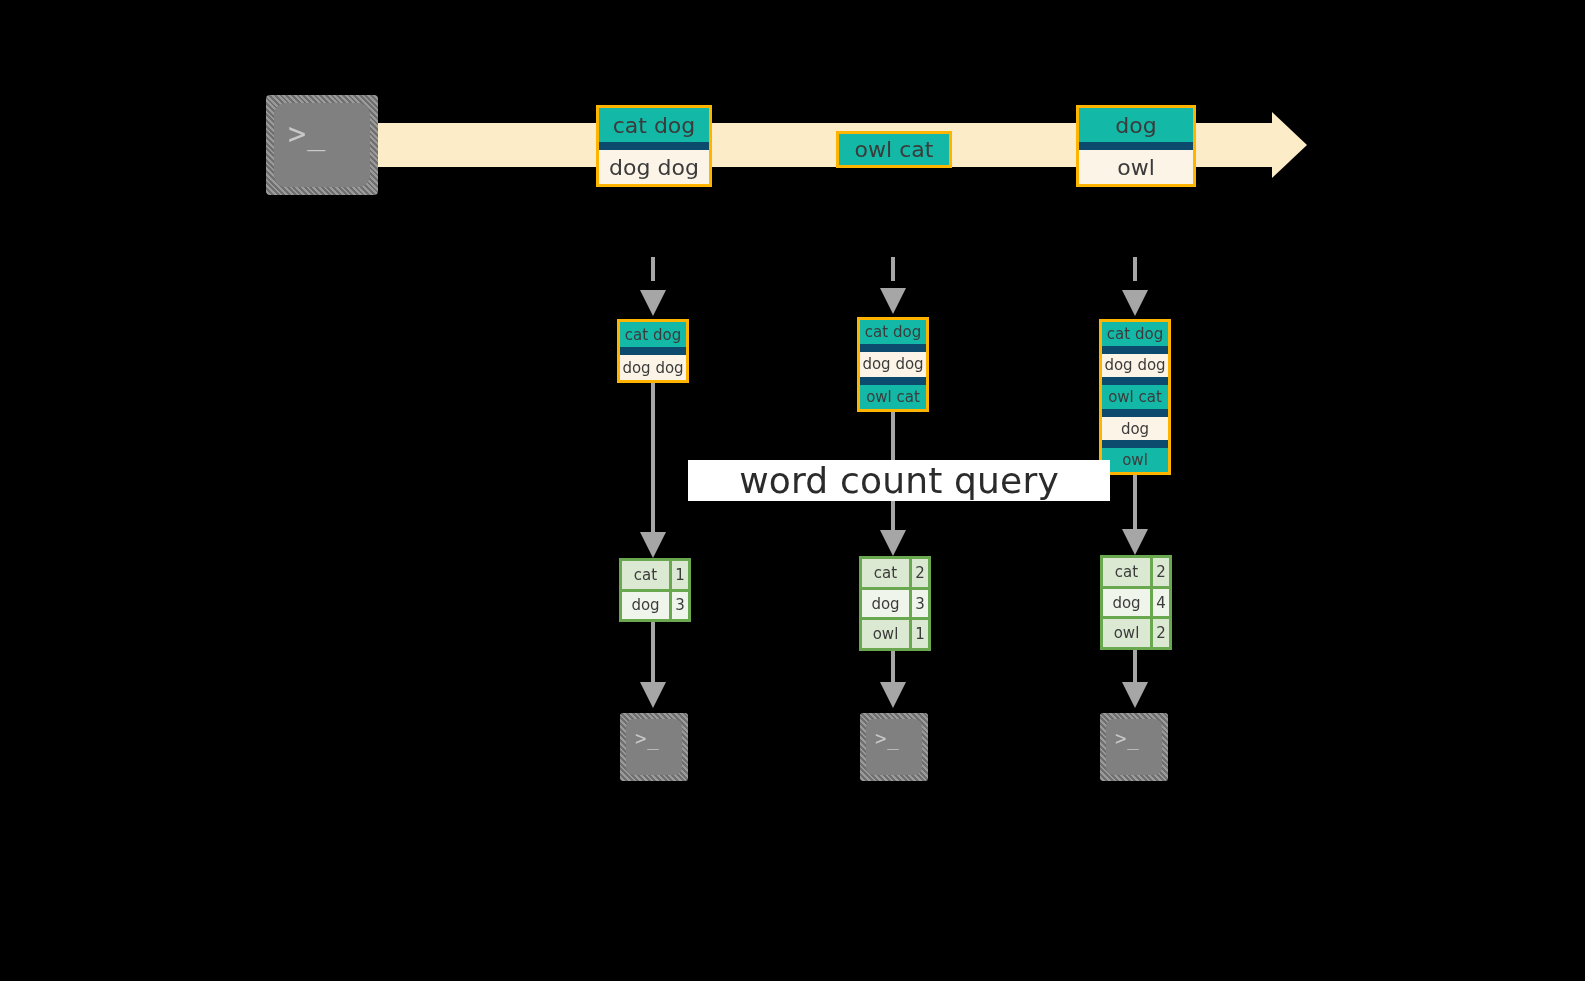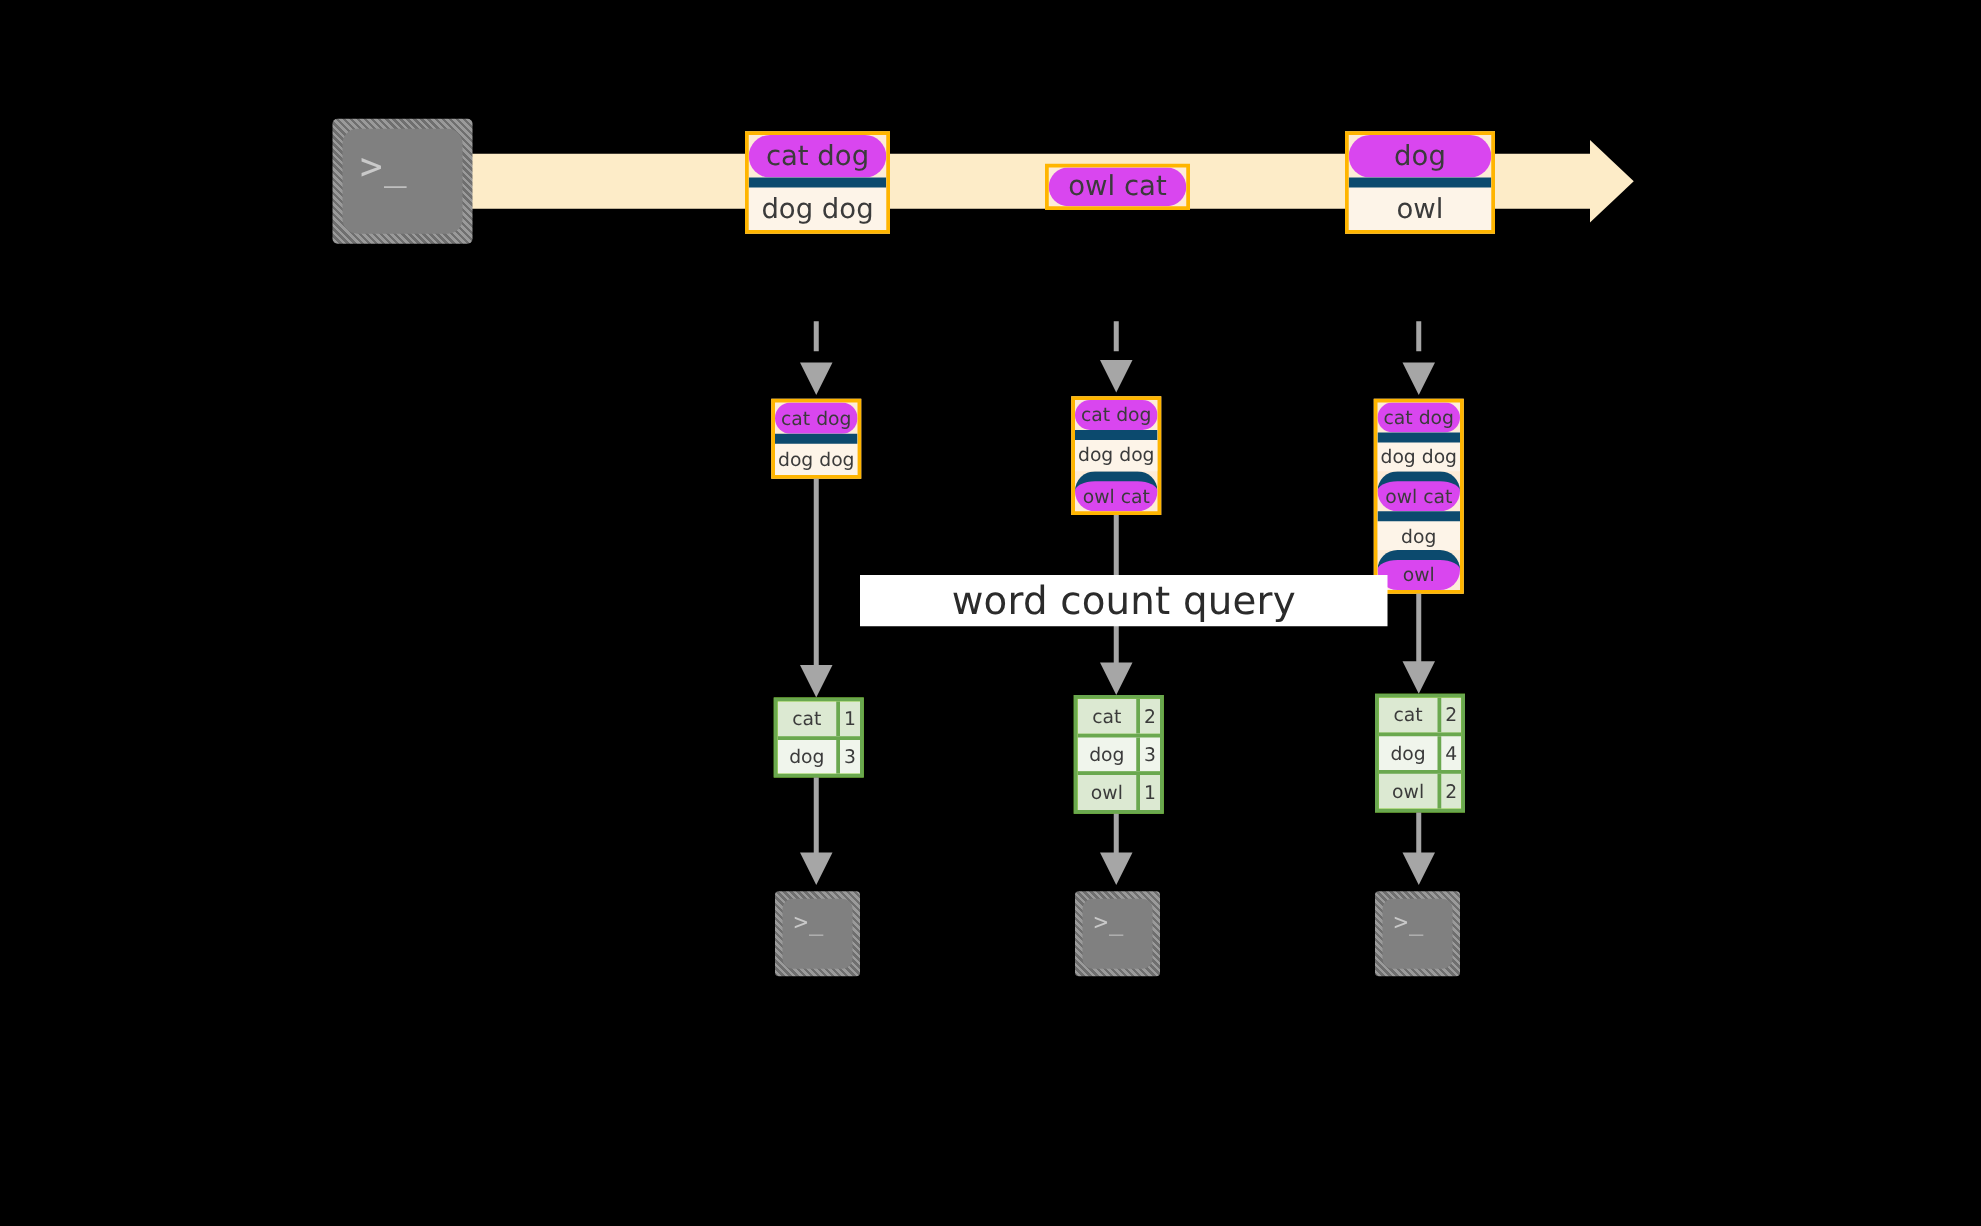--- a/index.html
+++ b/index.html
@@ -71,21 +71,21 @@
   }
   .obox .row {
     flex: 1 1 auto;
     display: flex;
     align-items: center;
     justify-content: center;
     color: #3b3b3b;
     white-space: nowrap;
     box-sizing: border-box;
   }
-  .obox .row.shade-a { background: #d946ef; border-radius: 18px; }
+  .obox .row.shade-a { background: #14b8a6; }
   .obox .row.shade-b { background: #fdf4e8; }
   .obox .row + .row { border-top: 8px solid #0c4a6e; }
 
   
   .obox.top .row { font-size: 22px; }
   
   .obox.mid .row { font-size: 15px; }
 
   
   .gbox {
@@ -134,21 +134,21 @@
 
   
   .query-band {
     position: absolute;
     background: #ffffff;
     display: flex;
     align-items: center;
     justify-content: center;
   }
   .query-band .label {
-    font-size: 31px;
+    font-size: 36px;
     color: #2b2b2b;
     white-space: nowrap;
     letter-spacing: 0.005em;
   }
 </style>
 </head>
 <body>
 
 <div id="stage">
 

